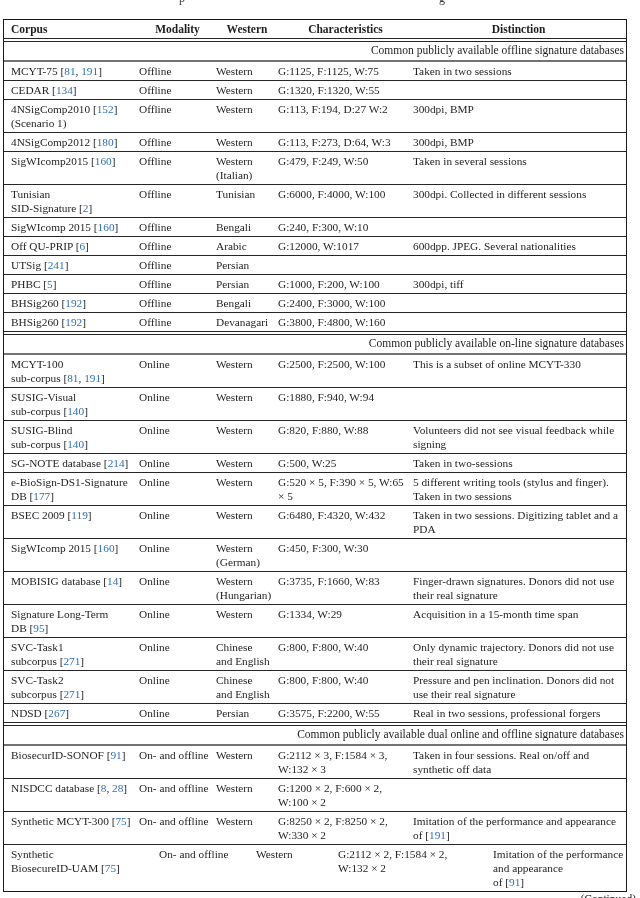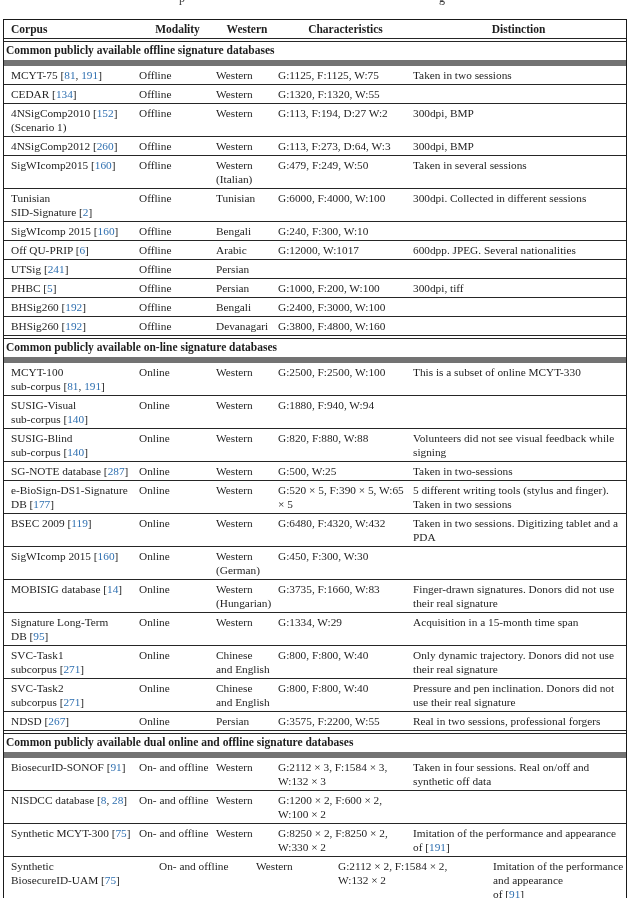--- a/index.html
+++ b/index.html
@@ -47,23 +47,23 @@
     font-size: 11.5px;
     line-height: 15px;
     padding-top: 2px;
     padding-bottom: 1px;
   }
   .header-row > div { text-align: center; white-space: nowrap; }
   .header-row > div:first-child { text-align: left; }
   .section-row {
     margin-top: 2px;
     border-top: 1px solid #262626;
-    border-bottom: 6px solid #737373;
-    text-align: left;
-    font-weight: bold;
+    border-bottom: 2px solid #737373;
+    text-align: right;
+    font-weight: normal;
     font-size: 11.5px;
     line-height: 15px;
     padding: 1px 2px 2px 2px;
   }
   .dbtable > div:last-child { border-bottom: none; gap: 20px; }
   .ref {
     color: #2e6fb0;
     cursor: pointer;
     text-align: right;
   }
@@ -107,21 +107,21 @@
       <div class="cell-distinction"></div>
     </div>
     <div class="trow">
       <div class="cell-corpus">4NSigComp2010 [<span class="ref">152</span>]<br>(Scenario 1)</div>
       <div class="cell-modality">Offline</div>
       <div class="cell-script">Western</div>
       <div class="cell-characteristics">G:113, F:194, D:27 W:2</div>
       <div class="cell-distinction">300dpi, BMP</div>
     </div>
     <div class="trow">
-      <div class="cell-corpus">4NSigComp2012 [<span class="ref">260</span>]</div>
+      <div class="cell-corpus">4NSigComp2012 [<span class="ref">180</span>]</div>
       <div class="cell-modality">Offline</div>
       <div class="cell-script">Western</div>
       <div class="cell-characteristics">G:113, F:273, D:64, W:3</div>
       <div class="cell-distinction">300dpi, BMP</div>
     </div>
     <div class="trow">
       <div class="cell-corpus">SigWIcomp2015 [<span class="ref">160</span>]</div>
       <div class="cell-modality">Offline</div>
       <div class="cell-script">Western
 (Italian)</div>
@@ -192,21 +192,21 @@
       <div class="cell-distinction"></div>
     </div>
     <div class="trow">
       <div class="cell-corpus">SUSIG-Blind<br>sub-corpus [<span class="ref">140</span>]</div>
       <div class="cell-modality">Online</div>
       <div class="cell-script">Western</div>
       <div class="cell-characteristics">G:820, F:880, W:88</div>
       <div class="cell-distinction">Volunteers did not see visual feedback while<br>signing</div>
     </div>
     <div class="trow">
-      <div class="cell-corpus">SG-NOTE database [<span class="ref">287</span>]</div>
+      <div class="cell-corpus">SG-NOTE database [<span class="ref">214</span>]</div>
       <div class="cell-modality">Online</div>
       <div class="cell-script">Western</div>
       <div class="cell-characteristics">G:500, W:25</div>
       <div class="cell-distinction">Taken in two-sessions</div>
     </div>
     <div class="trow">
       <div class="cell-corpus">e-BioSign-DS1-Signature<br>DB [<span class="ref">177</span>]</div>
       <div class="cell-modality">Online</div>
       <div class="cell-script">Western</div>
       <div class="cell-characteristics">G:520 × 5, F:390 × 5, W:65

